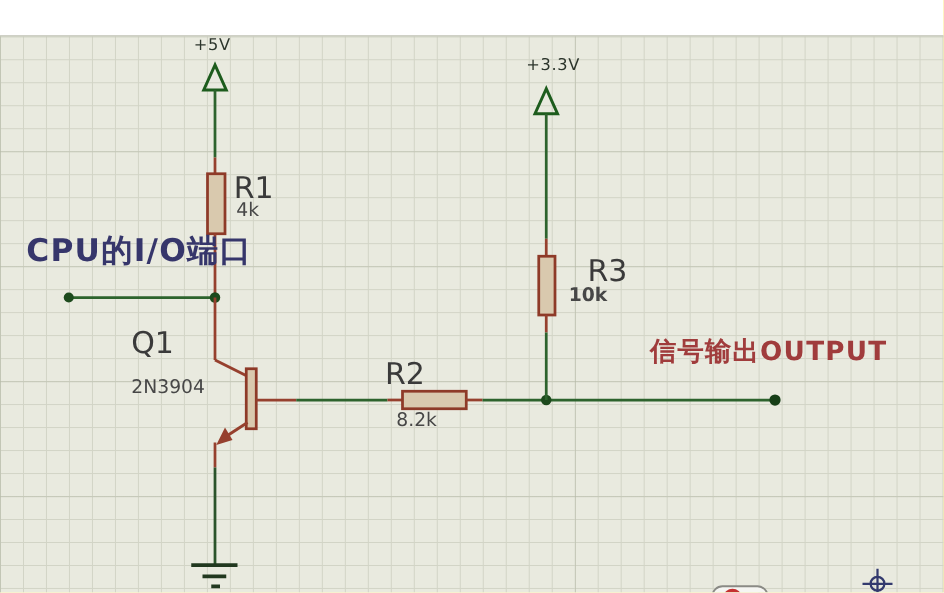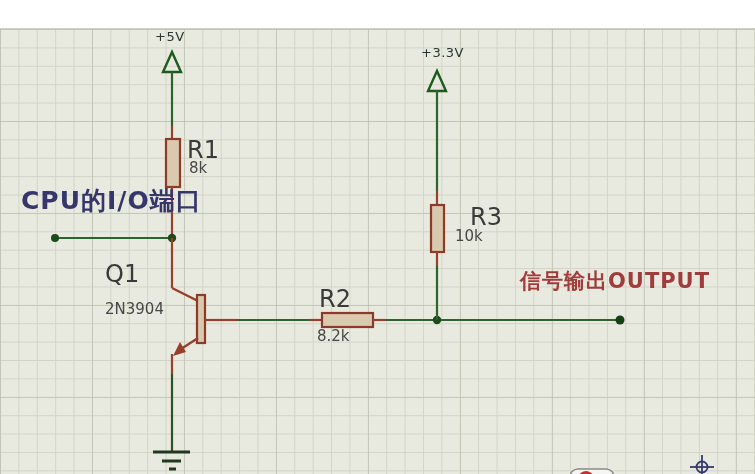--- a/index.html
+++ b/index.html
@@ -109,27 +109,27 @@
       <rect x="570" y="469" width="44" height="16" rx="8" fill="#f5f5f2" stroke="#8a8a85" stroke-width="1.5"></rect>
       <ellipse cx="586" cy="477" rx="7" ry="6" fill="#c53030"></ellipse>
       <circle cx="604" cy="477" r="2.5" fill="#555550"></circle>
     </g>
   </svg>
 
   <div class="lbl lbl-power" style="left:155px;top:30px;">+5V</div>
   <div class="lbl lbl-power" style="left:421px;top:46px;">+3.3V</div>
 
   <div class="lbl lbl-ref" style="left:187px;top:138px;">R1</div>
-  <div class="lbl lbl-val" style="left:189px;top:161px;">8k</div>
+  <div class="lbl lbl-val" style="left:189px;top:161px;">4k</div>
 
   <div class="lbl lbl-cpu" style="left:21px;top:188px;">CPU的I/O端口</div>
 
   <div class="lbl lbl-ref" style="left:105px;top:262px;">Q1</div>
   <div class="lbl lbl-val" style="left:105px;top:302px;">2N3904</div>
 
-  <div class="lbl lbl-ref" style="left:319px;top:287px;">R2</div>
+  <div class="lbl lbl-ref" style="left:308px;top:287px;">R2</div>
   <div class="lbl lbl-val" style="left:317px;top:329px;">8.2k</div>
 
   <div class="lbl lbl-ref" style="left:470px;top:205px;">R3</div>
-  <div class="lbl lbl-val" style="left:455px;top:229px;">10k</div>
+  <div class="lbl lbl-val" style="left:455px;top:229px;font-weight:bold;">10k</div>
 
   <div class="lbl lbl-out" style="left:520px;top:271px;">信号输出OUTPUT</div>
 </div>
 
 </body></html>

